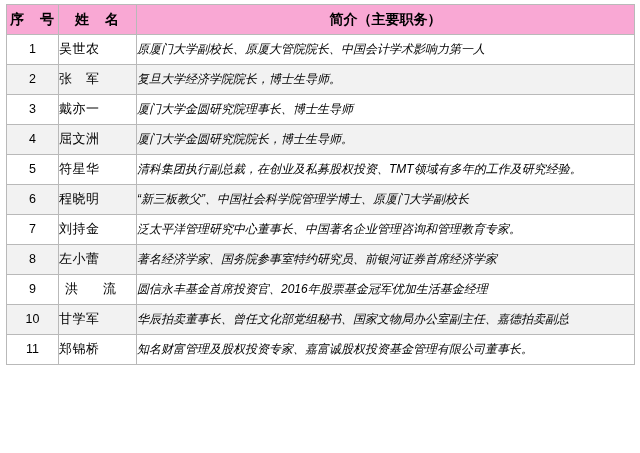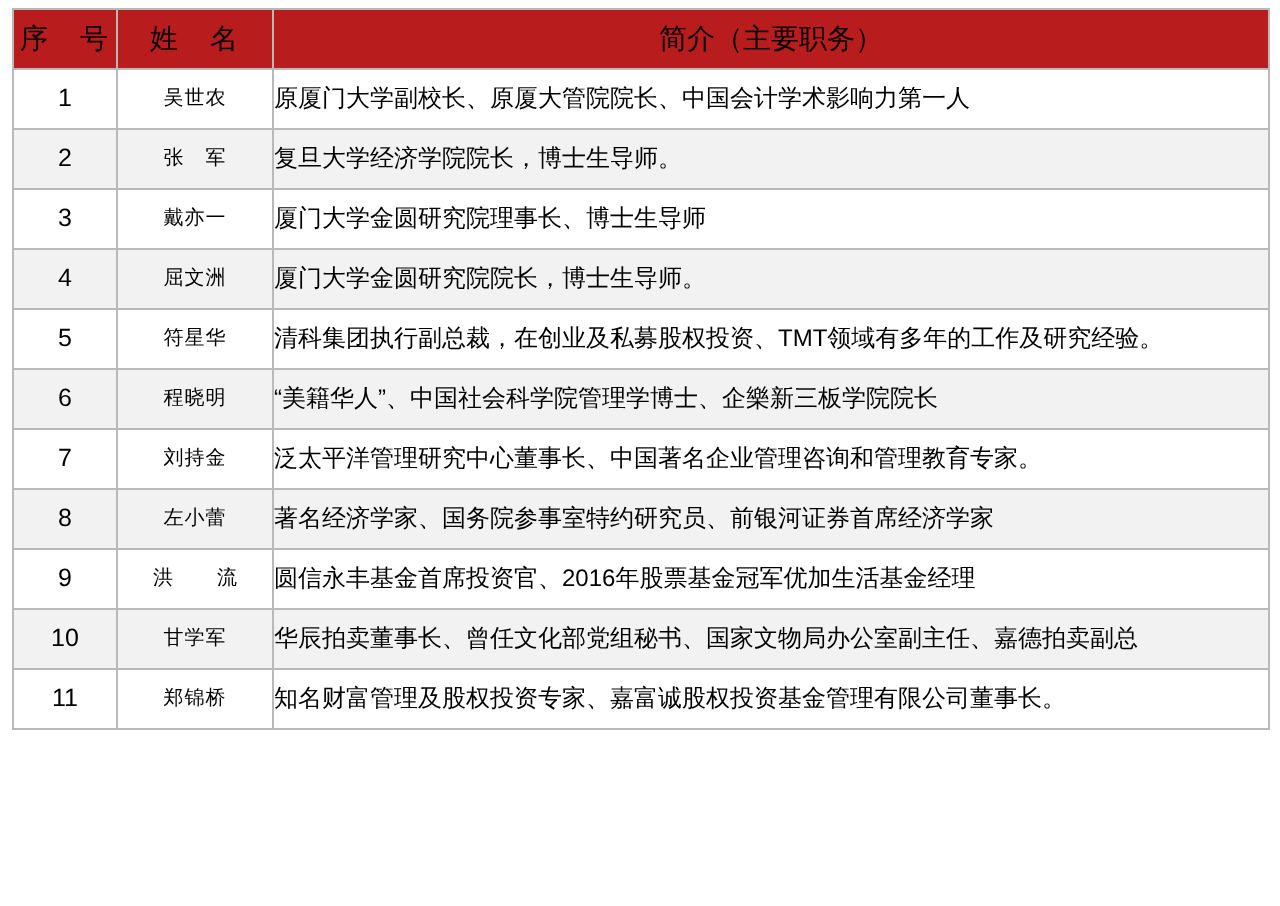--- a/index.html
+++ b/index.html
@@ -31,54 +31,54 @@
     vertical-align: middle;
     line-height: 1.15;
   }
   
   col.c-index { width: 52px; }
   col.c-name  { width: 78px; }
   col.c-desc  { width: 498px; }
 
   thead th {
     height: 29px;
-    font-weight: normal;
+    font-weight: bold;
     font-size: 14px;
     text-align: center;
     letter-spacing: 1px;
-    background: #b91c1c;
+    background: #f9a8d4;
   }
   thead th.desc-head {
     letter-spacing: 0px;
   }
 
   tbody td {
     height: 29px;
     font-size: 12px;
   }
   td.index {
     text-align: center;
     font-size: 12.5px;
   }
   td.name {
-    text-align: center;
-    font-size: 10px;
+    font-size: 13px;
     letter-spacing: 0.5px;
   }
   td.name.spaced {
     letter-spacing: 6px;
     text-indent: 6px;
     margin-top: 22px;
   }
   td.desc {
     text-align: left;
     padding-left: 6px;
     font-size: 12px;
     white-space: nowrap;
     overflow: hidden;
+    font-style: italic;
   }
   tbody tr:nth-child(even) td {
     background: #f2f2f2;
   }
   tbody tr:nth-child(odd) td {
     background: #ffffff;
   }
 </style>
 </head>
 <body>
@@ -119,21 +119,21 @@
           <td class="desc">厦门大学金圆研究院院长，博士生导师。</td>
         </tr>
         <tr>
           <td class="index">5</td>
           <td class="name">符星华</td>
           <td class="desc">清科集团执行副总裁，在创业及私募股权投资、TMT领域有多年的工作及研究经验。</td>
         </tr>
         <tr>
           <td class="index">6</td>
           <td class="name">程晓明</td>
-          <td class="desc">“美籍华人”、中国社会科学院管理学博士、企樂新三板学院院长</td>
+          <td class="desc">“新三板教父”、中国社会科学院管理学博士、原厦门大学副校长</td>
         </tr>
         <tr>
           <td class="index">7</td>
           <td class="name">刘持金</td>
           <td class="desc">泛太平洋管理研究中心董事长、中国著名企业管理咨询和管理教育专家。</td>
         </tr>
         <tr>
           <td class="index">8</td>
           <td class="name">左小蕾</td>
           <td class="desc">著名经济学家、国务院参事室特约研究员、前银河证券首席经济学家</td>

